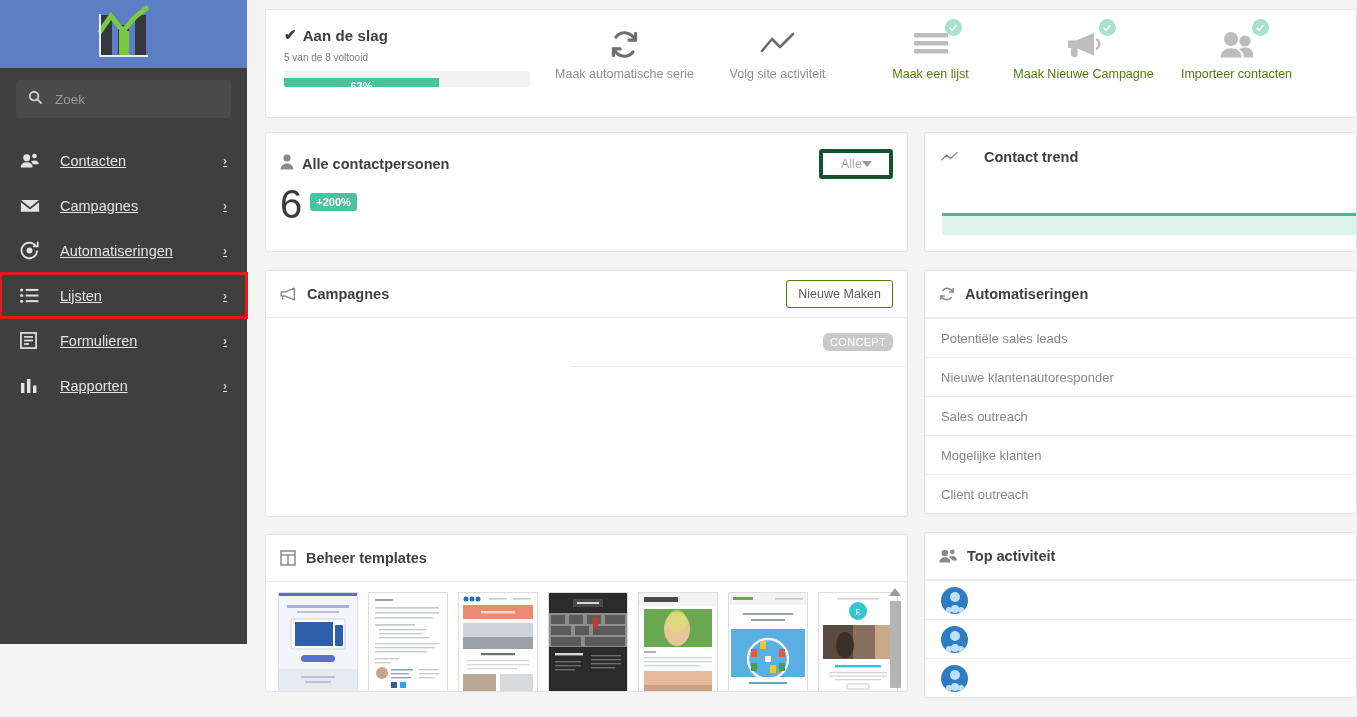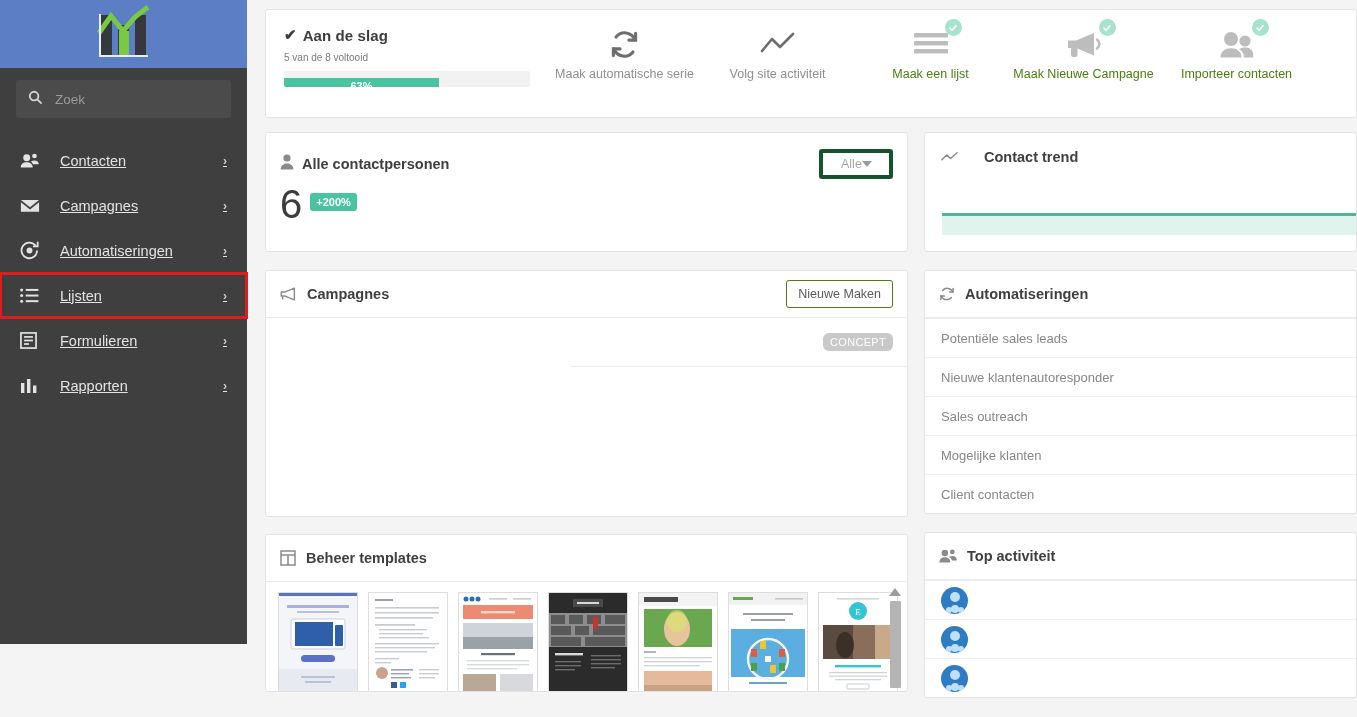--- a/index.html
+++ b/index.html
@@ -701,21 +701,21 @@
                 <path d="M17.6 3.2v4.4h-4.4"></path>
                   <path d="M2.4 16.8v-4.4h4.4"></path>
               </svg>
             </span>
             <span class="ch-title">Automatiseringen</span>
           </div>
           <div class="auto-row">Potentiële sales leads</div>
           <div class="auto-row">Nieuwe klantenautoresponder</div>
           <div class="auto-row">Sales outreach</div>
           <div class="auto-row">Mogelijke klanten</div>
-          <div class="auto-row">Client contacten</div>
+          <div class="auto-row">Client outreach</div>
         </div>
 
         <div style="height:18px"></div>
 
         <div class="card topc-card">
           <div class="card-head">
             <span class="ch-ico">
               <svg width="18" height="14" viewBox="0 0 20 15" fill="#8a8a8a">
                 <circle cx="6.5" cy="4.2" r="3.6"></circle>
                   <path d="M0.4 14.6c0-3.5 2.8-5.6 6.1-5.6s6.1 2.1 6.1 5.6z"></path>

